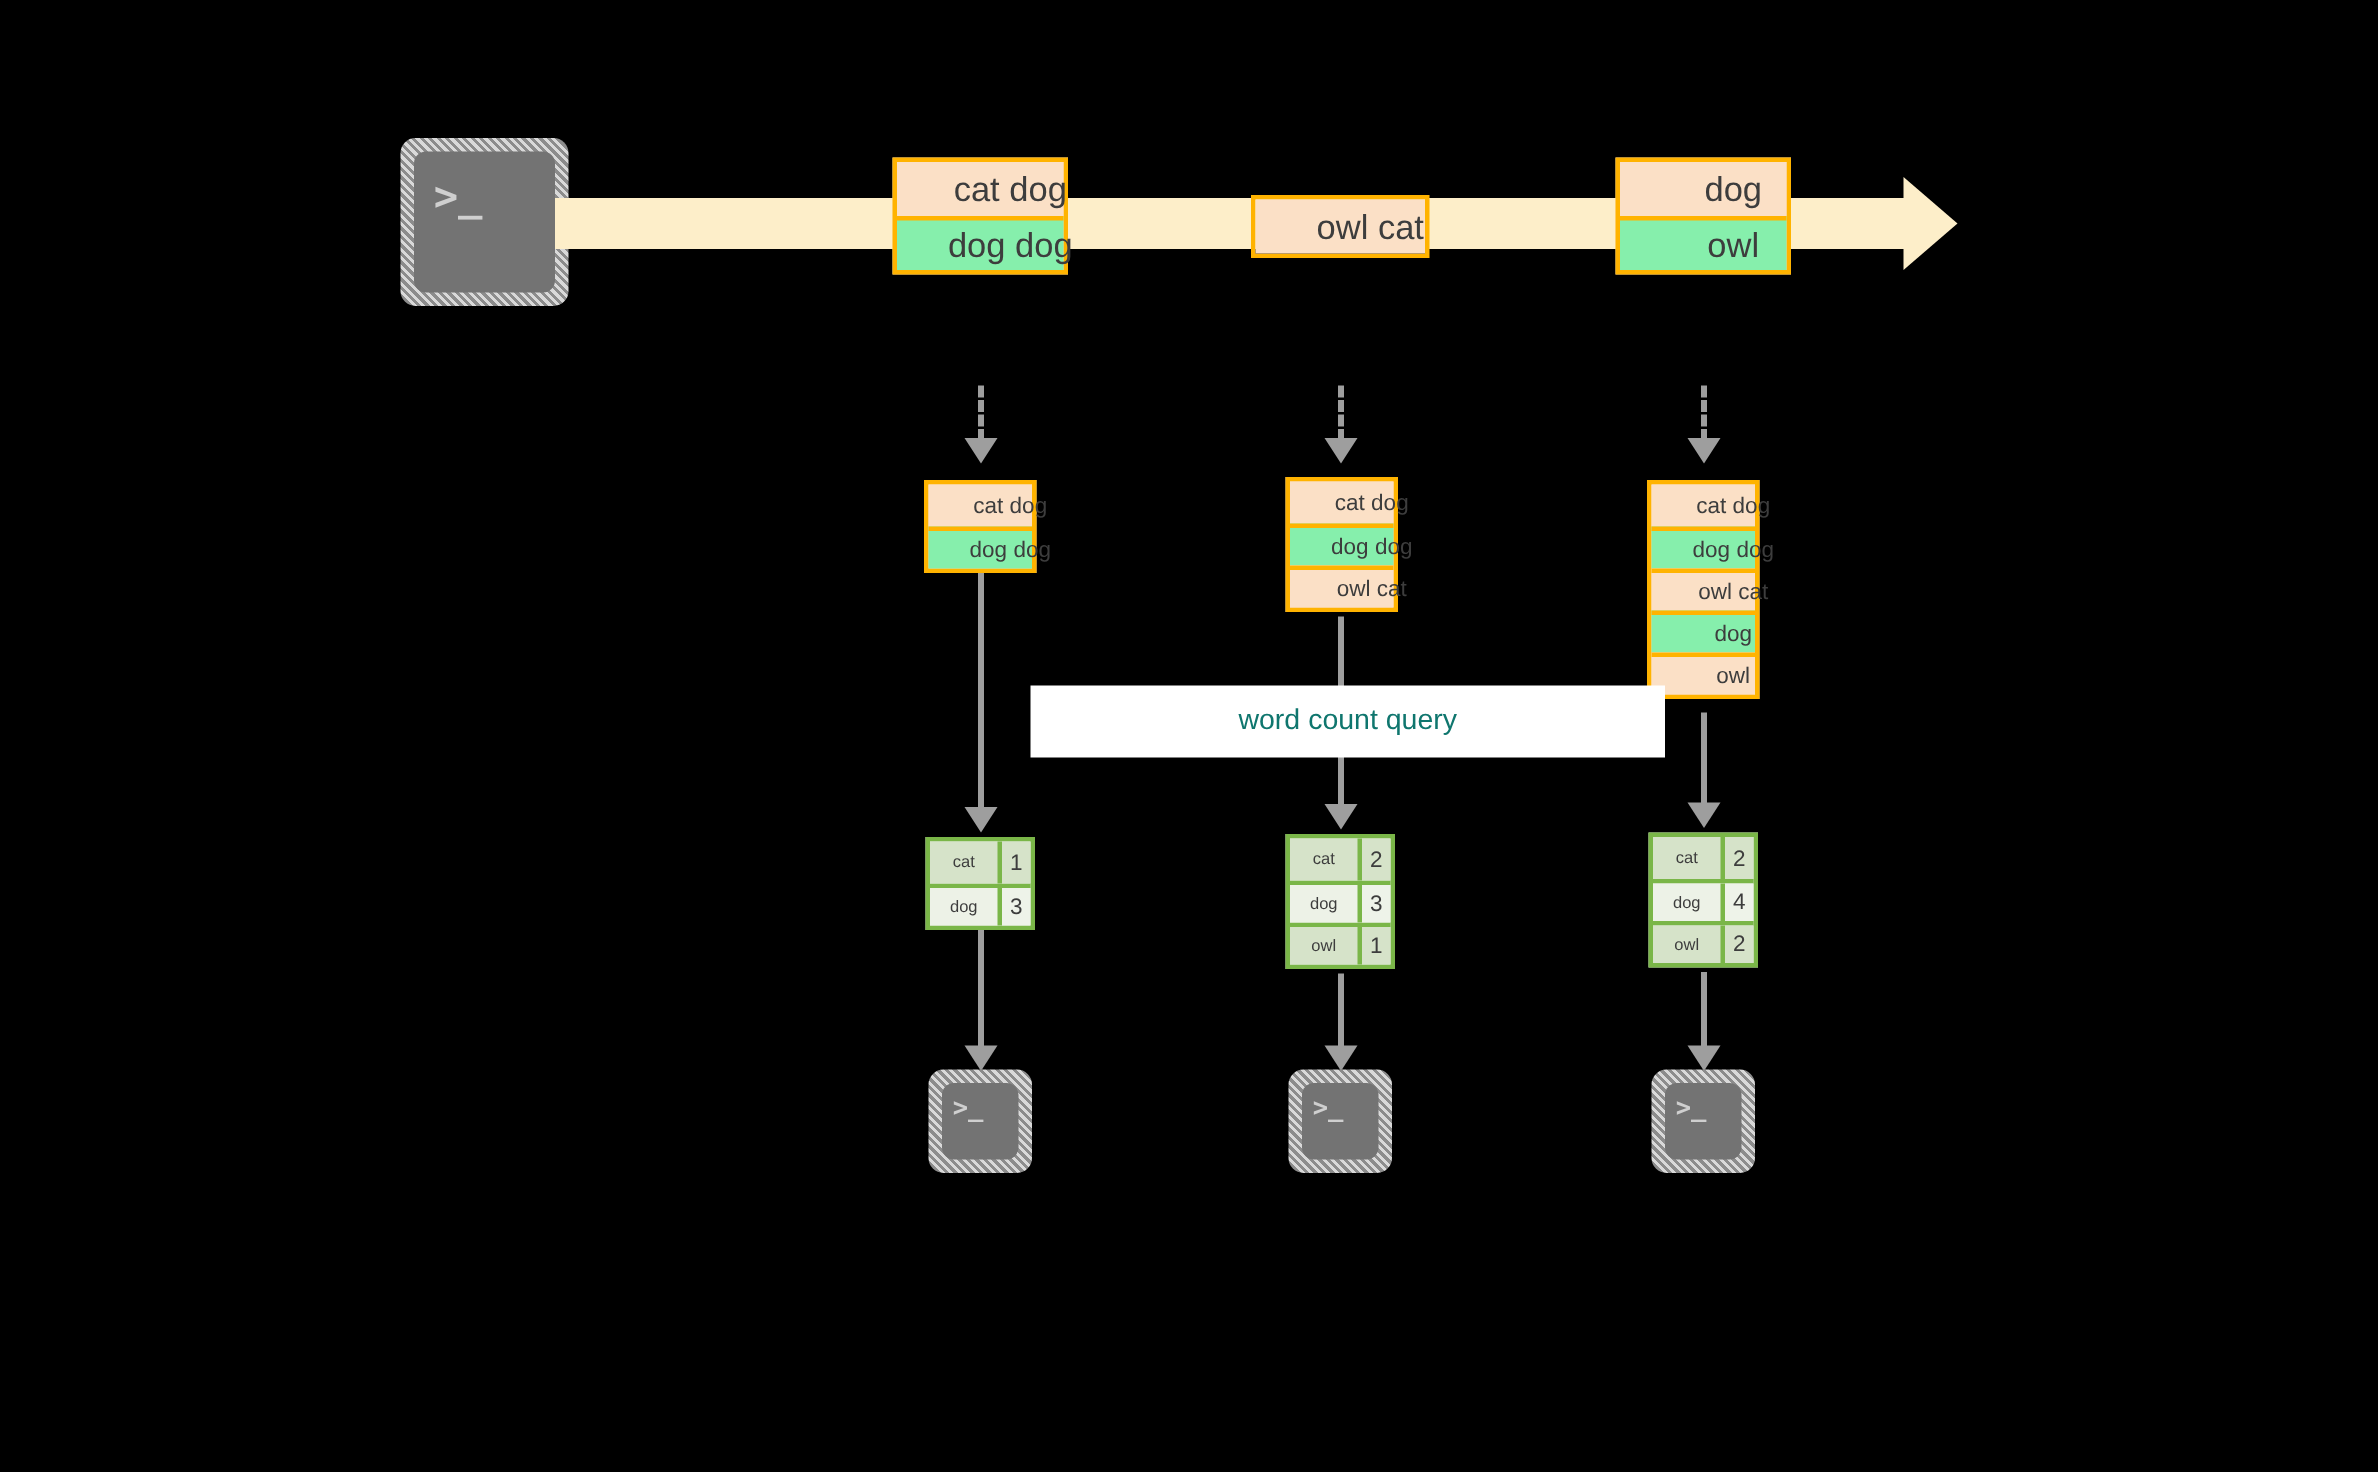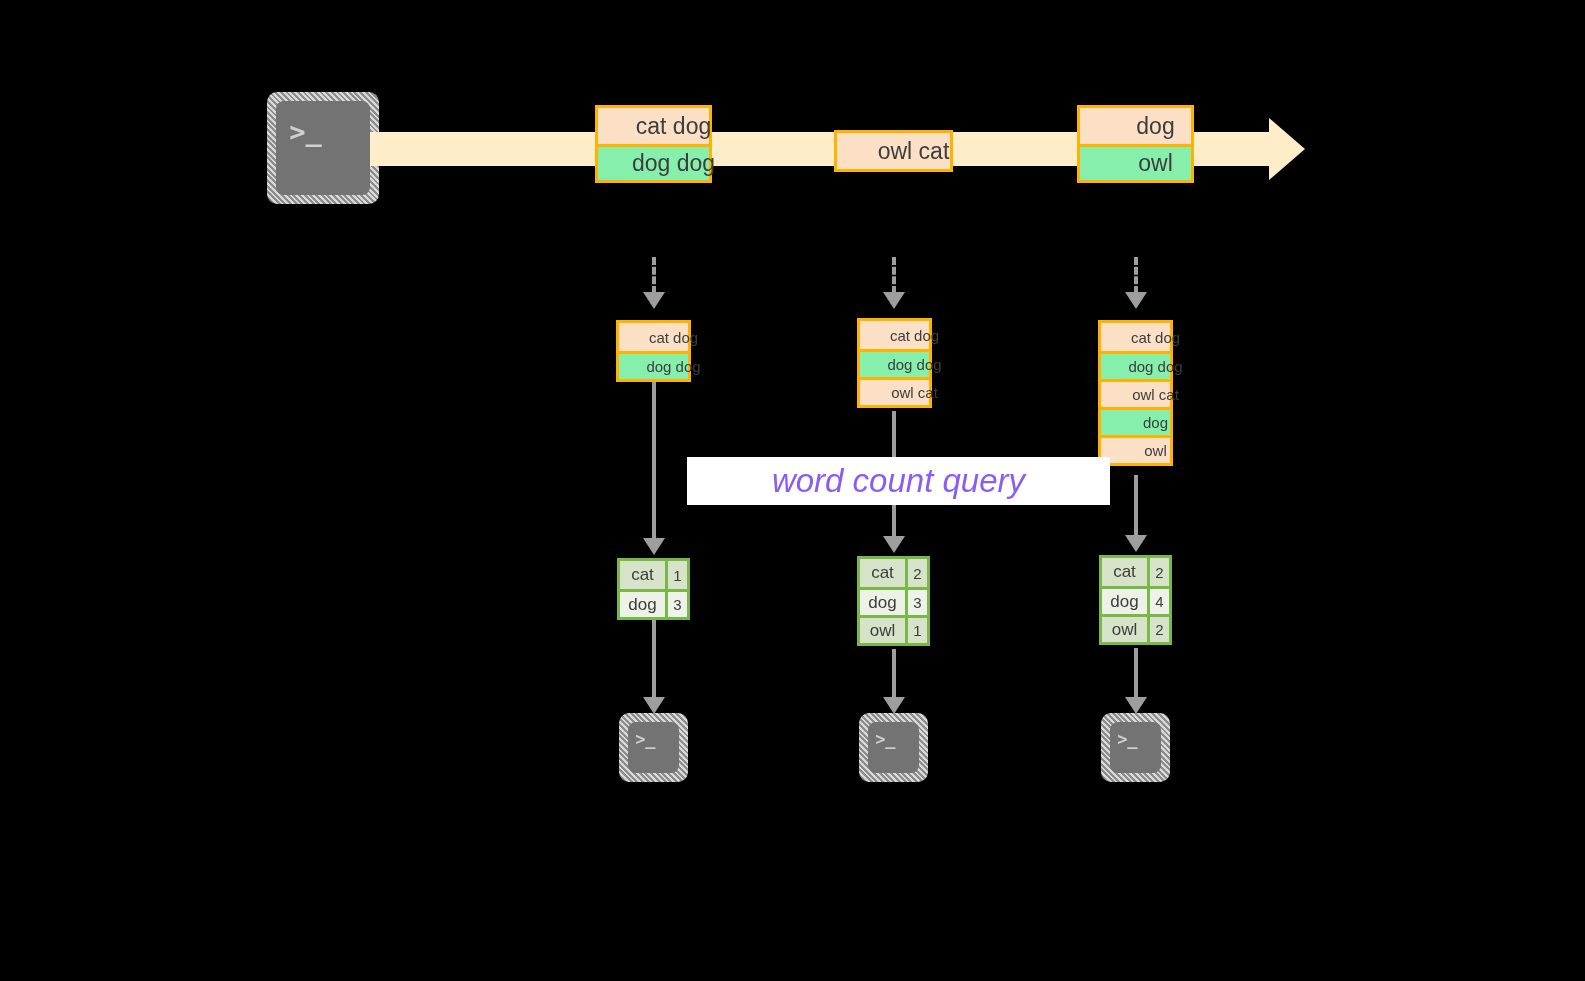--- a/index.html
+++ b/index.html
@@ -96,21 +96,21 @@
   .res-row {
     display: flex;
     box-sizing: border-box;
     height: 28px;
   }
   .res-row + .res-row { border-top: 3px solid #7ab648; }
   .res-row .cell-word {
     box-sizing: border-box;
     width: 48px;
     display: flex; align-items: center; justify-content: center;
-    font-size: 17px;
+    font-size: 11px;
     color: #3d3d3d;
     border-right: 3px solid #7ab648;
   }
   .res-row .cell-num {
     box-sizing: border-box;
     flex: 1;
     display: flex; align-items: center; justify-content: center;
     font-size: 15px;
     color: #3d3d3d;
   }
@@ -140,24 +140,23 @@
 
   
   .query-band {
     position: absolute;
     background: #ffffff;
     display: flex;
     align-items: center;
     justify-content: center;
   }
   .query-band .query-text {
-    font-size: 33px;
-    color: #8b5cf6;
+    font-size: 19px;
+    color: #0f766e;
     white-space: nowrap;
-    font-style: italic;
   }
 </style>
 </head>
 <body>
 
 <div id="canvas">
 
   <div class="terminal big" style="left:267px; top:92px; width:112px; height:112px;">
     <div class="term-inner">
       <span class="prompt">&gt;_</span>

